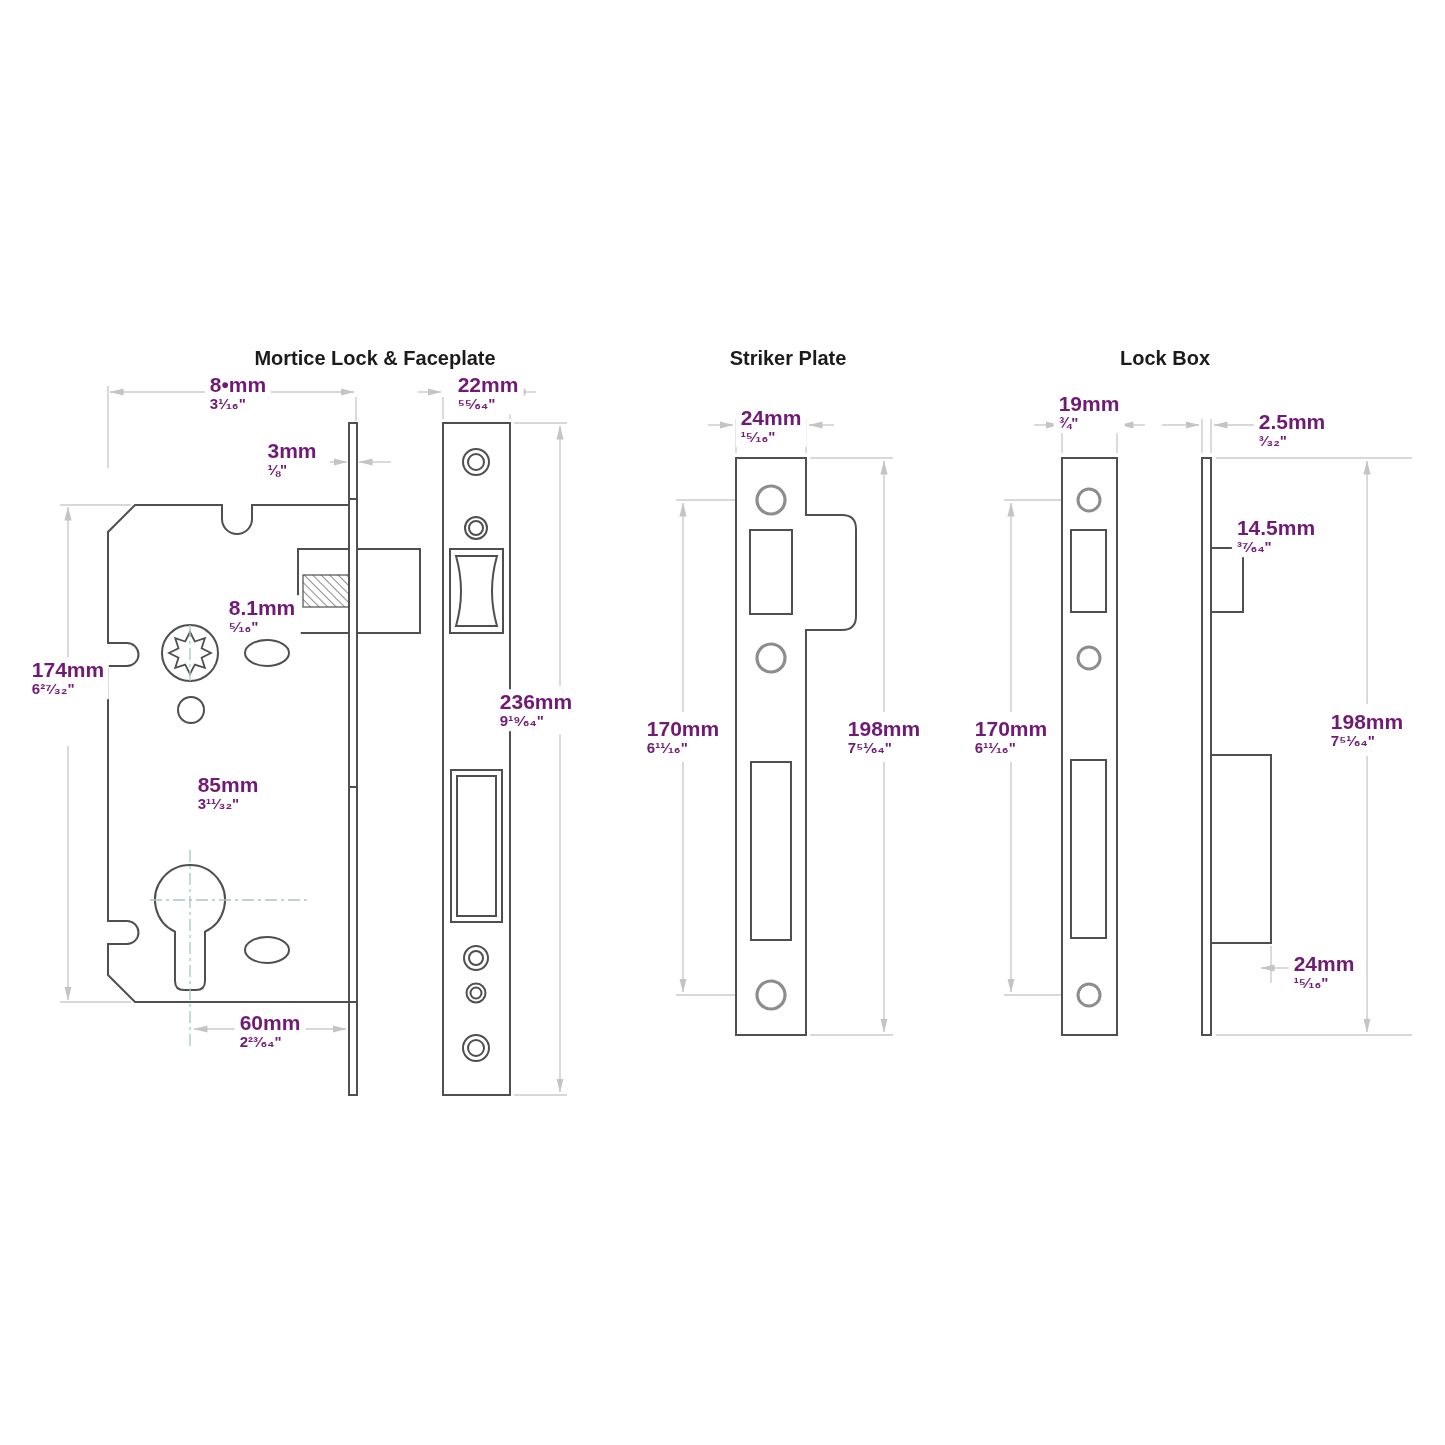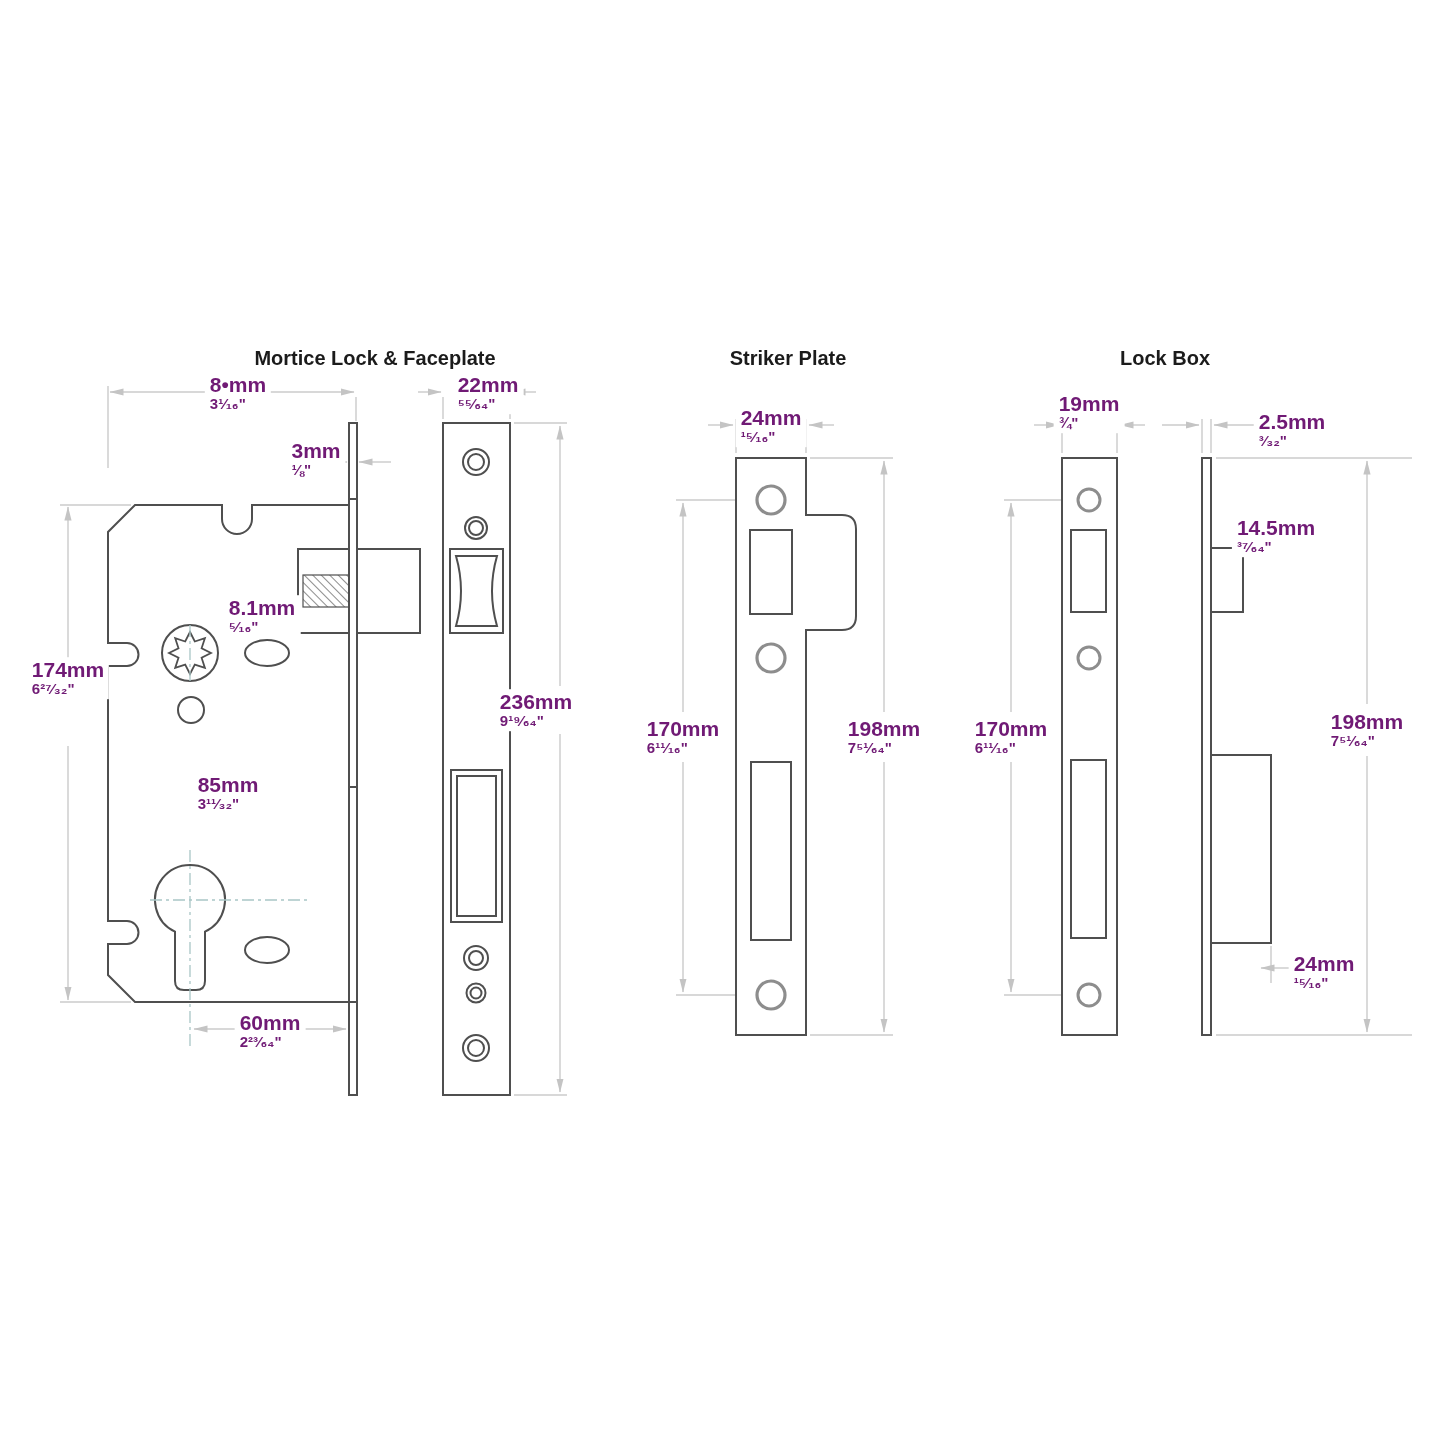--- a/index.html
+++ b/index.html
@@ -196,21 +196,21 @@
 <div class="title" style="left:1165px;top:358px">Lock Box</div>
 
 <div class="dim" style="left:238px;top:393px">
   <span class="mm">8•mm</span>
   <span class="in">3¹⁄₁₆"</span>
 </div>
 <div class="dim" style="left:488px;top:393px">
   <span class="mm">22mm</span>
   <span class="in">⁵⁵⁄₆₄"</span>
 </div>
-<div class="dim" style="left:316px;top:459px">
+<div class="dim" style="left:292px;top:459px">
   <span class="mm">3mm</span>
   <span class="in">⅛"</span>
 </div>
 <div class="dim" style="left:262px;top:616px">
   <span class="mm">8.1mm</span>
   <span class="in">⁵⁄₁₆"</span>
 </div>
 <div class="dim" style="left:68px;top:678px">
   <span class="mm">174mm</span>
   <span class="in">6²⁷⁄₃₂"</span>

